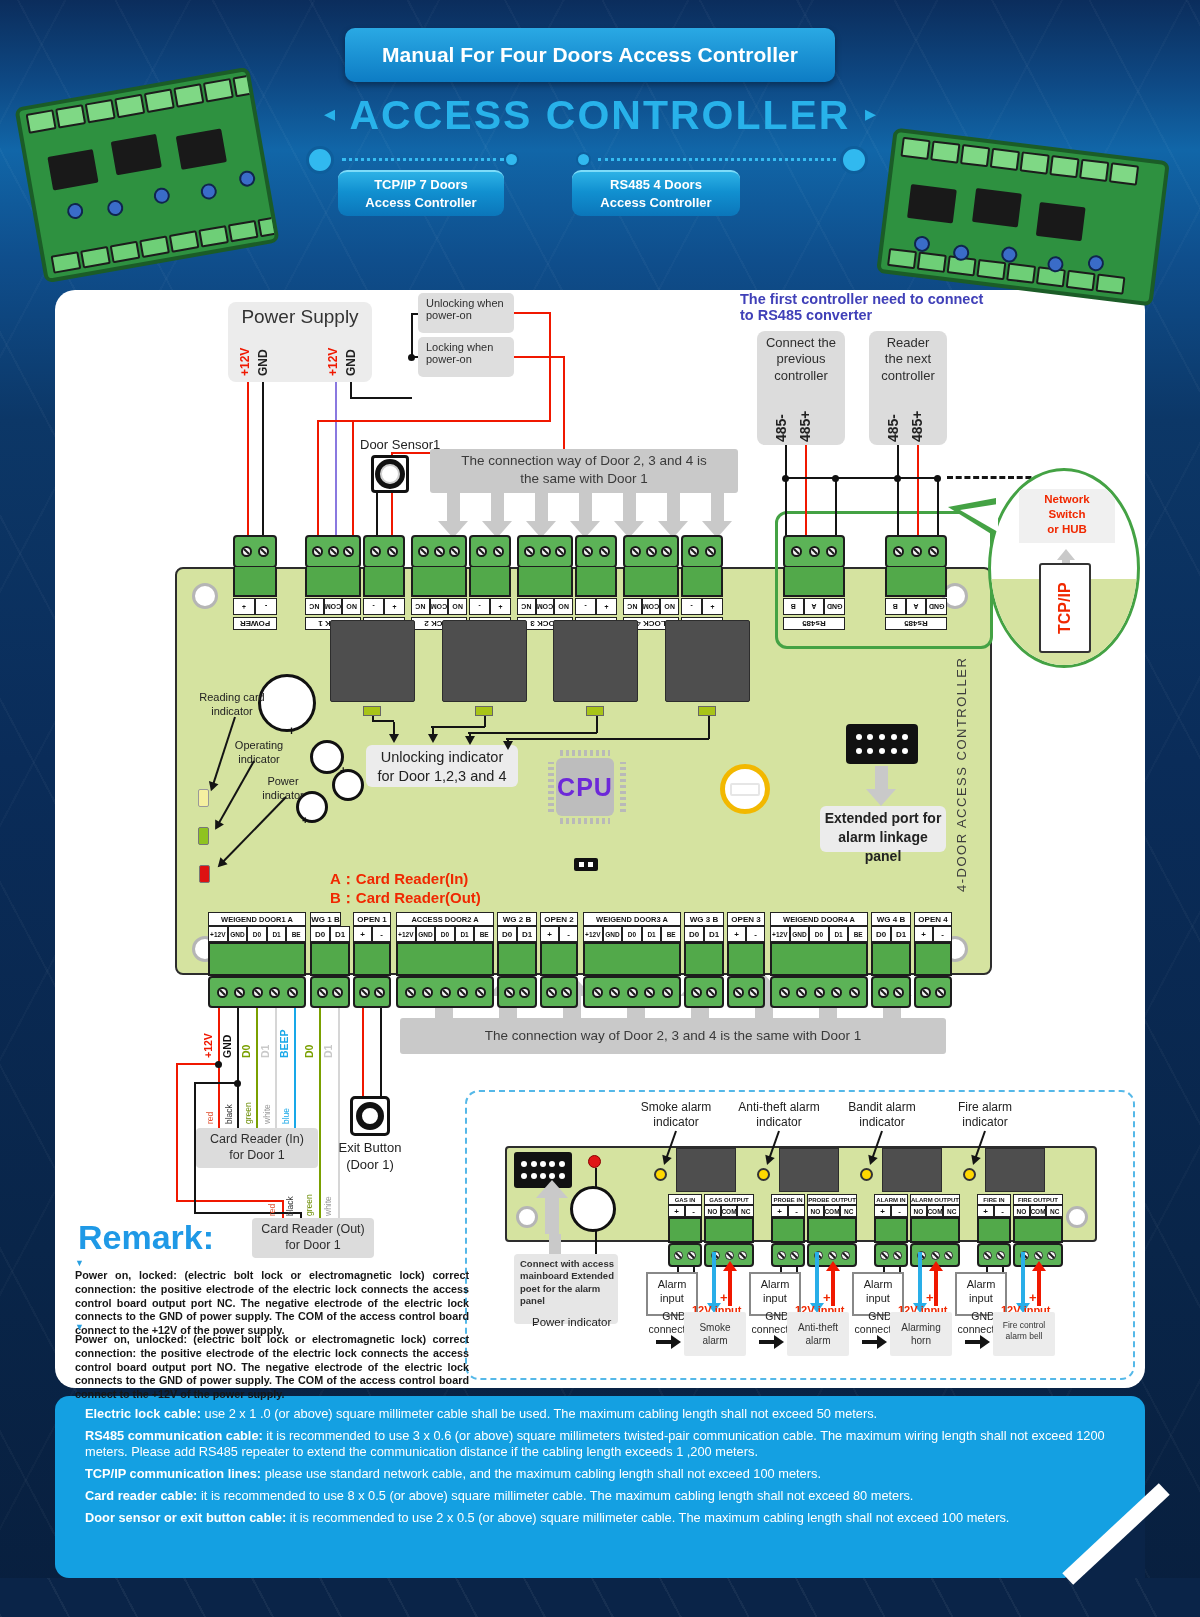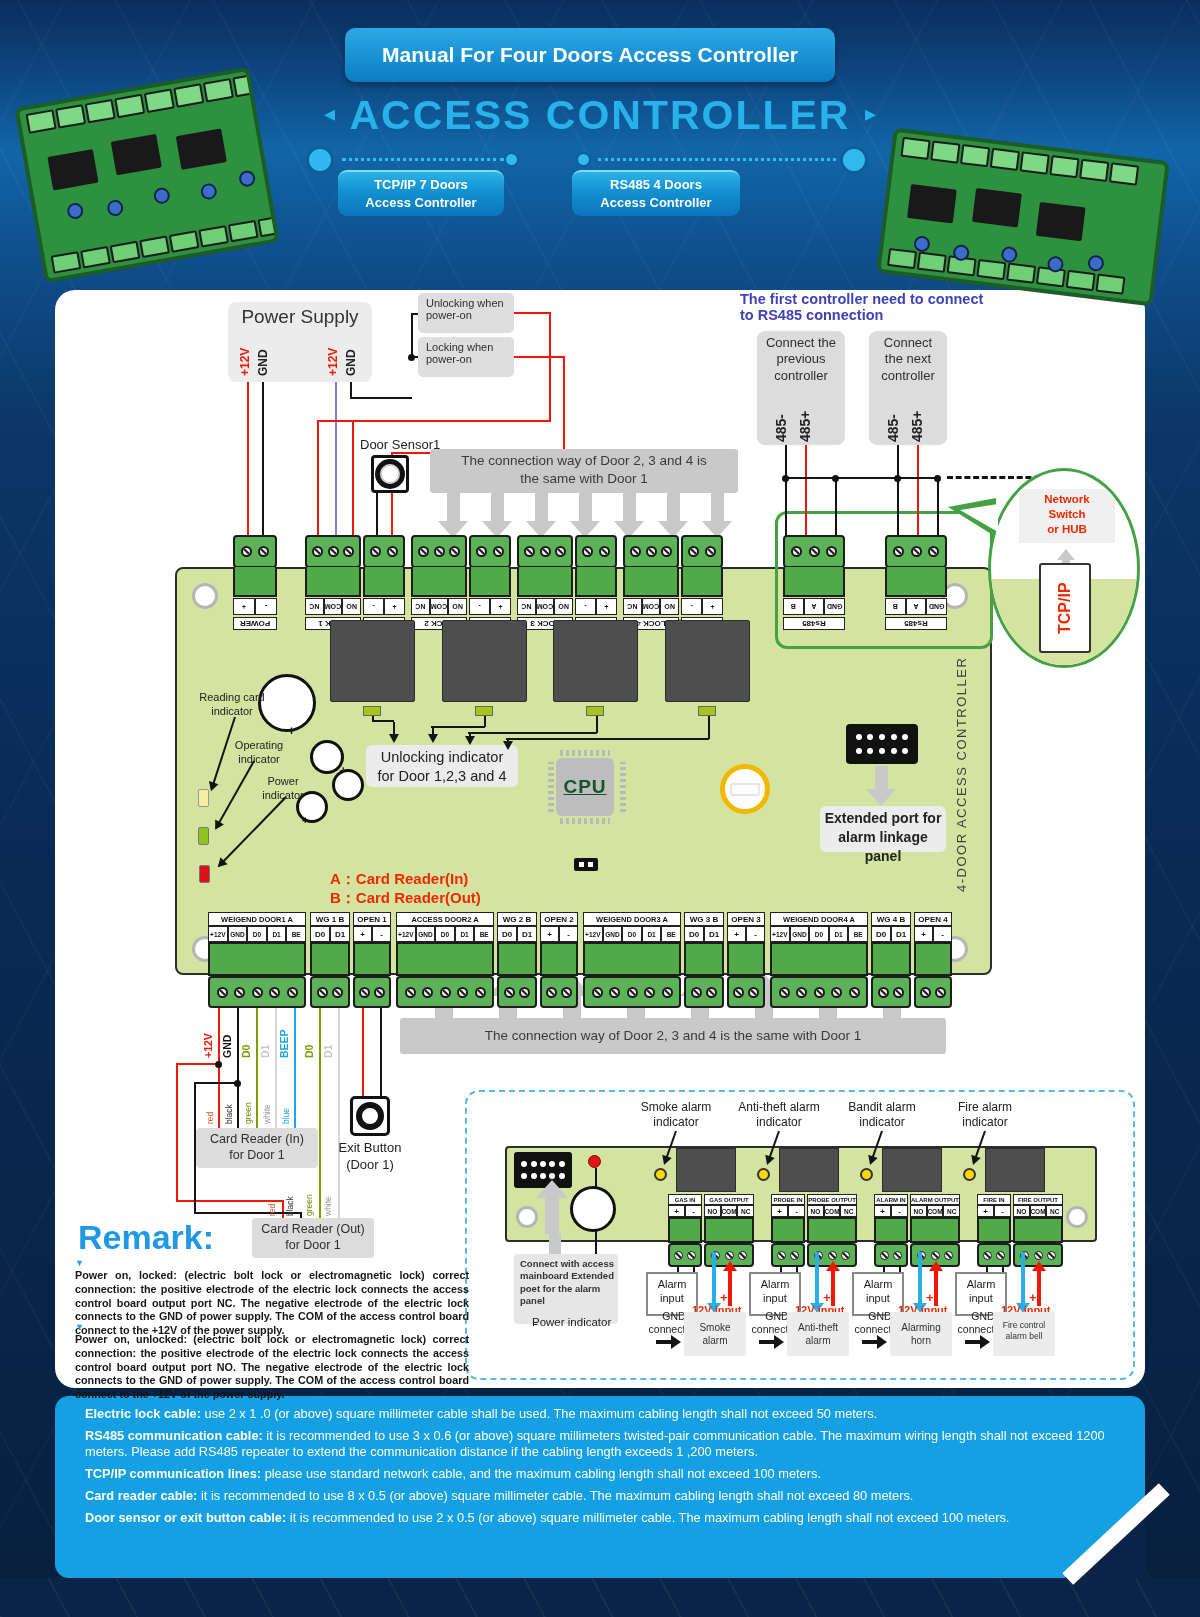--- a/index.html
+++ b/index.html
@@ -144,25 +144,25 @@
 
   <div class="abs" style="left:360px;top:437px;width:100px;font-size:13px;color:#222;z-index:4;">Door Sensor1</div>
   <div class="abs" style="left:371px;top:455px;width:38px;height:38px;background:#fff;border:3px solid #111;border-radius:4px;z-index:4;display:flex;align-items:center;justify-content:center;">
     <div style="width:20px;height:20px;border-radius:50%;border:5px solid #111;box-shadow:0 0 0 2px #cfcfcf inset;"></div>
   </div>
 
   <div class="abs gbox pre" style="left:430px;top:449px;width:308px;height:44px;background:#c9c9c9;border-radius:3px;color:#3a3a3a;font-size:13.5px;text-align:center;padding-top:3px;line-height:1.35;">The connection way of Door 2, 3 and 4 is
 the same with Door 1</div>
 
   <div class="abs pre" style="left:740px;top:291px;width:290px;font-size:14.5px;font-weight:700;color:#4040b8;z-index:4;">The first controller need to connect
- to RS485 connection</div>
+ to RS485 converter</div>
   <div class="abs gbox pre" style="left:757px;top:331px;width:88px;height:114px;background:#dcdcdc;font-size:13px;text-align:center;padding-top:4px;line-height:1.25;color:#2e2e2e;">Connect the
 previous
 controller</div>
-  <div class="abs gbox pre" style="left:869px;top:331px;width:78px;height:114px;background:#dcdcdc;font-size:13px;text-align:center;padding-top:4px;line-height:1.25;color:#2e2e2e;">Connect
+  <div class="abs gbox pre" style="left:869px;top:331px;width:78px;height:114px;background:#dcdcdc;font-size:13px;text-align:center;padding-top:4px;line-height:1.25;color:#2e2e2e;">Reader
 the next
 controller</div>
   <div class="abs vtext" style="left:773px;top:380px;height:62px;font-size:14px;font-weight:700;color:#222;z-index:5;">485-</div>
   <div class="abs vtext" style="left:797px;top:380px;height:62px;font-size:14px;font-weight:700;color:#222;z-index:5;">485+</div>
   <div class="abs vtext" style="left:885px;top:380px;height:62px;font-size:14px;font-weight:700;color:#222;z-index:5;">485-</div>
   <div class="abs vtext" style="left:909px;top:380px;height:62px;font-size:14px;font-weight:700;color:#222;z-index:5;">485+</div>
 
 
   <div class="abs" style="left:175px;top:567px;width:817px;height:408px;background:#d5e3a0;border:2px solid #2d2d2d;border-radius:8px;z-index:1;"></div>
   <div class="abs" style="left:775px;top:511px;width:218px;height:138px;border:3px solid #44a244;border-radius:12px;z-index:2;"></div>
@@ -187,21 +187,21 @@
   <div class="cap" style="left:332px;top:769px;width:26px;height:26px;"></div>
   <div class="cap" style="left:296px;top:791px;width:26px;height:26px;"></div>
   <div class="abs" style="left:288px;top:724px;font-size:12px;font-weight:700;color:#111;z-index:3;">+</div>
   <div class="abs" style="left:340px;top:764px;font-size:11px;font-weight:700;color:#111;z-index:3;">+</div>
   <div class="abs" style="left:302px;top:814px;font-size:11px;font-weight:700;color:#111;z-index:3;">+</div>
 
   <div class="abs gbox pre" style="left:366px;top:745px;width:152px;height:42px;background:#ececec;border-radius:6px;font-size:14.5px;text-align:center;padding-top:3px;line-height:1.3;color:#222;">Unlocking indicator
 for Door 1,2,3 and 4</div>
 
   <div class="abs" style="left:556px;top:758px;width:58px;height:58px;background:#bdbdbd;border-radius:6px;z-index:3;display:flex;align-items:center;justify-content:center;">
-    <span style="color:#14532d;font-size:19px;font-weight:700;letter-spacing:1px;text-decoration:underline;">CPU</span>
+    <span style="color:#6d28d9;font-size:25px;font-weight:700;letter-spacing:1px;">CPU</span>
   </div>
   <div class="abs" style="left:560px;top:750px;width:50px;height:6px;background:repeating-linear-gradient(90deg,#b9b9b9 0 3px,transparent 3px 6px);z-index:3;"></div>
   <div class="abs" style="left:560px;top:818px;width:50px;height:6px;background:repeating-linear-gradient(90deg,#b9b9b9 0 3px,transparent 3px 6px);z-index:3;"></div>
   <div class="abs" style="left:548px;top:762px;width:6px;height:50px;background:repeating-linear-gradient(0deg,#b9b9b9 0 3px,transparent 3px 6px);z-index:3;"></div>
   <div class="abs" style="left:620px;top:762px;width:6px;height:50px;background:repeating-linear-gradient(0deg,#b9b9b9 0 3px,transparent 3px 6px);z-index:3;"></div>
   <div class="abs" style="left:574px;top:858px;width:24px;height:13px;background:#111;border-radius:2px;z-index:3;display:flex;align-items:center;justify-content:space-evenly;">
     <span style="width:5px;height:5px;background:#fff;display:block;"></span>
       <span style="width:5px;height:5px;background:#fff;display:block;"></span>
   </div>
 
@@ -585,21 +585,21 @@
       <div class="cell" style="font-size: 6.5px;">BE</div>
     </div>
     <div class="tgreen" style="position: absolute; box-sizing: border-box; left: 208px; top: 942px; width: 98px; height: 34px; border-top: 2px solid rgb(29, 29, 29);"></div>
     <div class="tscrew" style="position: absolute; box-sizing: border-box; left: 208px; top: 976px; width: 98px; height: 32px;">
       <div class="screw"></div>
       <div class="screw"></div>
       <div class="screw"></div>
       <div class="screw"></div>
       <div class="screw"></div>
     </div>
-    <div class="tname" style="position: absolute; box-sizing: border-box; left: 310px; top: 912px; width: 40px; height: 14px; z-index: 3; font-size: 8px;">WG 1 B</div>
+    <div class="tname" style="position: absolute; box-sizing: border-box; left: 310px; top: 912px; width: 31px; height: 14px; z-index: 3; font-size: 8px;">WG 1 B</div>
     <div class="cellrow" style="position: absolute; box-sizing: border-box; left: 310px; top: 926px; width: 40px; height: 16px; z-index: 3;">
       <div class="cell" style="font-size: 8px;">D0</div>
       <div class="cell" style="font-size: 8px;">D1</div>
     </div>
     <div class="tgreen" style="position: absolute; box-sizing: border-box; left: 310px; top: 942px; width: 40px; height: 34px; border-top: 2px solid rgb(29, 29, 29);"></div>
     <div class="tscrew" style="position: absolute; box-sizing: border-box; left: 310px; top: 976px; width: 40px; height: 32px;">
       <div class="screw"></div>
       <div class="screw"></div>
     </div>
     <div class="tname" style="position: absolute; box-sizing: border-box; left: 353px; top: 912px; width: 38px; height: 14px; z-index: 3; font-size: 8px;">OPEN 1</div>

